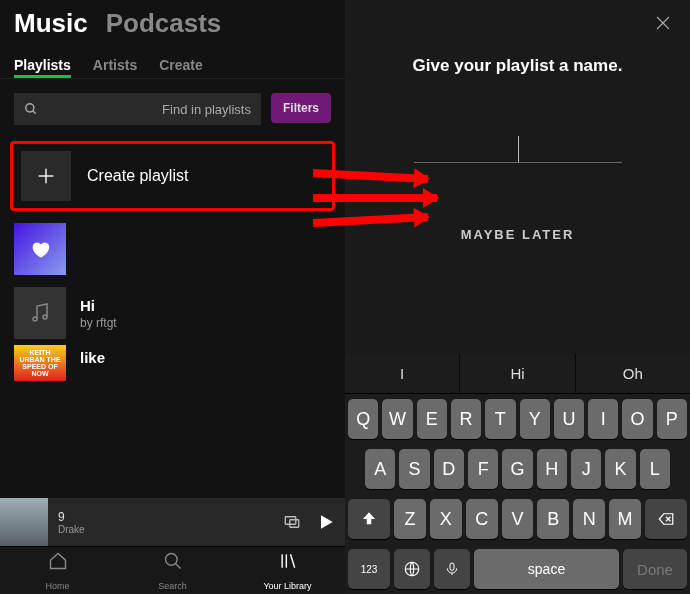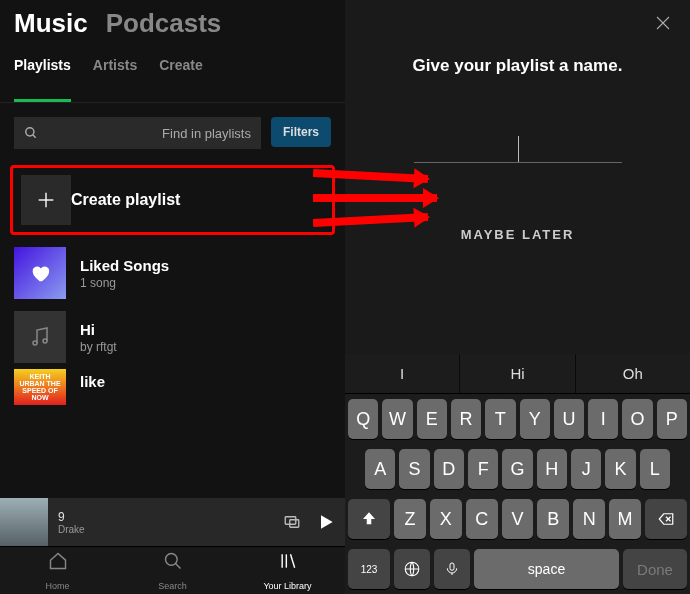--- a/index.html
+++ b/index.html
@@ -6,32 +6,32 @@
 body { width:690px; height:594px; background:#000; position:relative; overflow:hidden; }
 .pane { position:absolute; top:0; height:594px; }
 .left { left:0; width:345px; background:#121212; color:#fff; }
 .right { left:345px; width:345px; background:#1a1a1a; color:#fff; }
 
 
 .tabs-top { display:flex; gap:18px; padding:8px 14px 8px; }
 .tabs-top span { font-size:26px; font-weight:700; color:#888; }
 .tabs-top span.active { color:#fff; }
 .tabs-sub { display:flex; gap:22px; padding:10px 14px 0; border-bottom:1px solid #222; }
-.tabs-sub span { font-size:14px; font-weight:600; color:#888; padding-bottom:26px; }
+.tabs-sub span { font-size:14px; font-weight:600; color:#888; padding-bottom:2px; }
 .tabs-sub span.active { color:#fff; border-bottom:3px solid #1db954; }
 
 .search-row { display:flex; gap:10px; padding:14px 14px 10px; }
 .search-box { flex:1; background:#2a2a2a; border-radius:0; display:flex; align-items:center; padding:16px 10px; height:30px;justify-content:space-between; }
 .search-box span.ph { color:#aaa; font-size:13px; margin-left:8px; }
-.filters-btn { background:#0c4a6e; border-radius:4px; height:30px; padding:0 12px; display:flex; align-items:center; font-size:12px; font-weight:600; color:#ddd; }
+.filters-btn { background:#701a75; border-radius:4px; height:30px; padding:0 12px; display:flex; align-items:center; font-size:12px; font-weight:600; color:#ddd; }
 
 .highlight { border:3px solid #f00; border-radius:4px; margin:6px 10px 6px; }
 .create-row { display:flex; align-items:center; height:64px; padding:0 4px; }
 .icon-box { width:50px; height:50px; background:#2a2a2a; display:flex; align-items:center; justify-content:center; margin-left:4px; }
-.create-label { margin-left:0; font-size:16px; font-weight:700; }
+.create-label { margin-left:16px; font-size:16px; font-weight:400; }
 
 .list-item { display:flex; align-items:center; height:64px; padding:0 14px; }
 .thumb { width:52px; height:52px; display:flex; align-items:center; justify-content:center; flex-shrink:0; }
 .thumb.liked { background:linear-gradient(135deg,#4514e0,#8a9cf0); }
 .thumb.placeholder { background:#333; }
 .thumb.chill { background:linear-gradient(#5c7cc0,#a0c0e8); }
 .thumb.like { background:linear-gradient(#f6d020,#e02020); font-size:7px; color:#fff; text-align:center; line-height:1; padding:2px; font-weight:900; }
 .item-txt { margin-left:14px; }
 .item-title { font-size:15px; font-weight:600; color:#fff; }
 .item-sub { font-size:12px; color:#999; margin-top:2px; }
@@ -115,24 +115,20 @@
       <div class="create-label">Create playlist</div>
     </div>
   </div>
 
   <div class="list-item">
     <div class="thumb liked">
       <svg width="22" height="22" viewBox="0 0 24 24" fill="#fff">
           <path d="M12 21s-8-5-8-11a5 5 0 0 1 9-3 5 5 0 0 1 9 3c0 6-8 11-8 11z"></path>
         </svg>
     </div>
-    <div class="item-txt">
-      <div class="item-title">Liked Songs</div>
-      <div class="item-sub">1 song</div>
-    </div>
   </div>
 
   <div class="list-item">
     <div class="thumb placeholder">
       <svg width="24" height="24" viewBox="0 0 24 24" fill="none" stroke="#888" stroke-width="1.5">
           <path d="M9 18V5l10-2v13"></path>
           <circle cx="7" cy="18" r="2"></circle>
           <circle cx="17" cy="16" r="2"></circle>
         </svg>
     </div>

